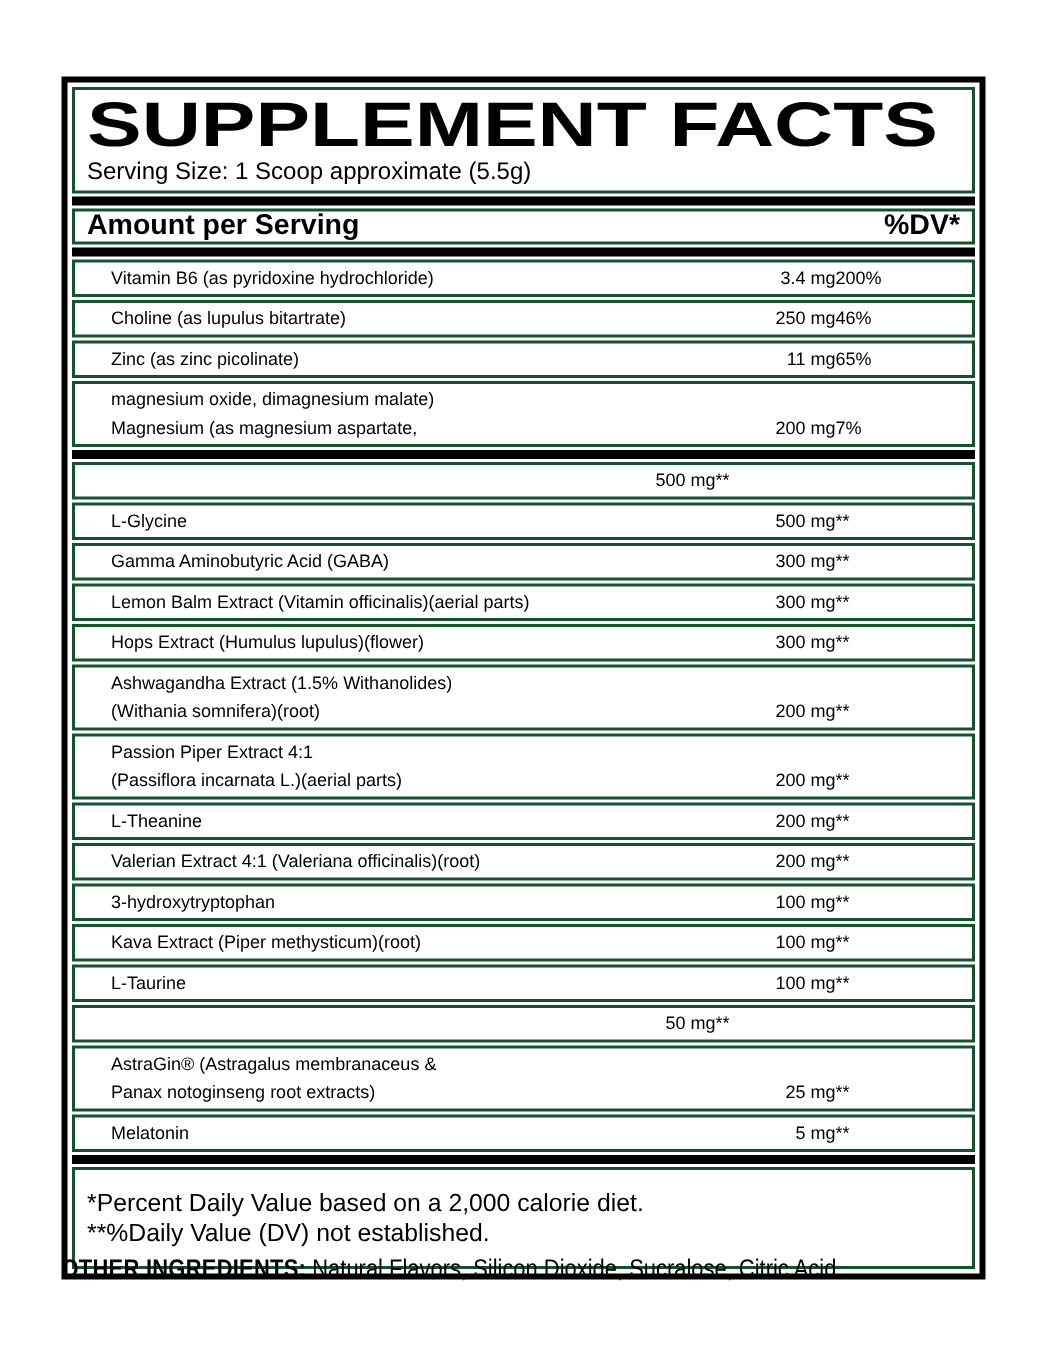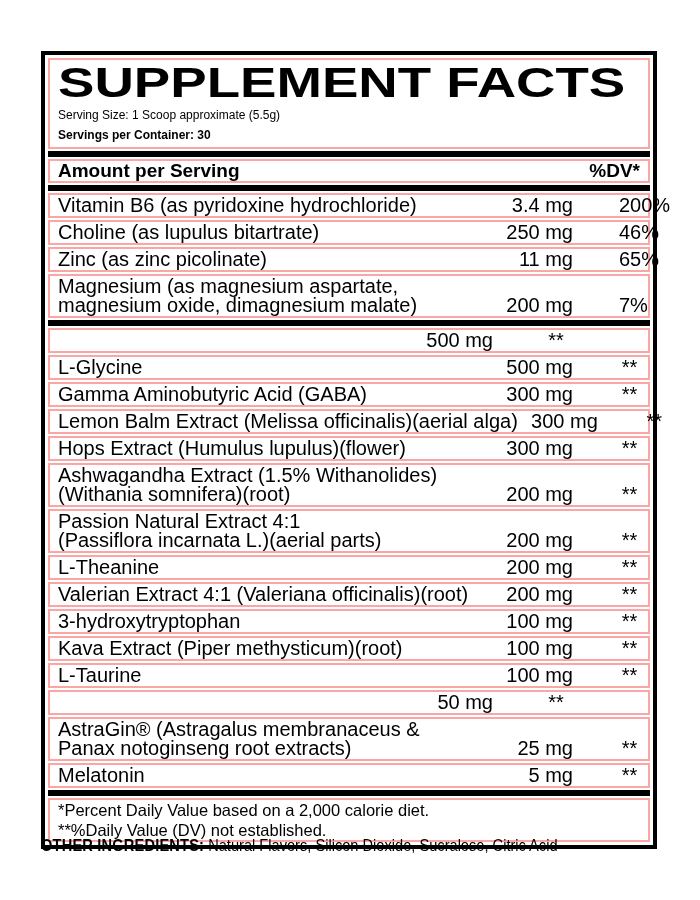--- a/index.html
+++ b/index.html
@@ -7,68 +7,67 @@
     width:700px;height:900px;background:#ffffff;
     font-family:"Liberation Sans",sans-serif;color:#000;
     position:relative;overflow:hidden;
   }
   .panel{
     position:absolute;left:41px;top:51px;width:616px;
     border:4px solid #000;background:#fff;
     padding:3px;box-sizing:border-box;
   }
   .box{
-    border:2px solid #fca5a5;background:#fff;
+    border:2px solid #14532d;background:#fff;
     margin-bottom:2px;box-sizing:border-box;
   }
   .thickbar{
     height:6px;background:#000;margin-bottom:2px;
   }
   .title-box{padding:1px 8px 2px 8px;}
   .big-title{
     font-weight:bold;font-size:42px;line-height:44px;
     white-space:nowrap;display:inline-block;
     transform:scaleX(1.30);transform-origin:0 50%;
     letter-spacing:0px;
   }
-  .serving-line{font-size:12px;line-height:20px;}
+  .serving-line{font-size:16px;line-height:20px;}
   .bold{font-weight:bold;}
   .header-row{
     display:flex;justify-content:space-between;align-items:center;
     padding:0 8px;font-weight:bold;font-size:19px;line-height:20px;height:24px;
   }
   .row{
     display:grid;grid-template-columns:1fr 80px 67px;
-    padding:0 8px;font-size:20px;line-height:19px;
+    padding:0 24px;font-size:12px;line-height:19px;
     align-items:end;
   }
   .row .cell{padding:1px 0;}
   .row .name div{white-space:nowrap;}
   .row .amount{text-align:right;}
-  .row .dv{text-align:center;margin-left:46px;}
-  .footnote-box{padding:0 8px;font-size:16.5px;line-height:20px;}
+  .row .dv{text-align:left;}
+  .footnote-box{padding:12px 8px;font-size:16.5px;line-height:20px;}
   .other-line{
     position:absolute;left:41px;top:836px;width:660px;
     font-size:17px;line-height:20px;white-space:nowrap;
     transform:scaleX(0.86);transform-origin:0 50%;
   }
   .other-line .bold{letter-spacing:0.2px;}
   section[data-section]{display:block;}
 </style>
 </head>
 <body>
 
 <div class="panel">
 
   <div class="box title-box">
     <div>
       <span class="big-title">SUPPLEMENT FACTS</span>
     </div>
     <div class="serving-line">Serving Size: 1 Scoop approximate (5.5g)</div>
-    <div class="serving-line bold">Servings per Container: 30</div>
   </div>
 
   <div class="thickbar"></div>
 
   <div class="box header-row">
     <span>Amount per Serving</span>
     <span>%DV*</span>
   </div>
 
   <div class="thickbar"></div>
@@ -90,22 +89,22 @@
       </div>
       <div class="box row">
         <div class="cell name">
           <div>Zinc (as zinc picolinate)</div>
         </div>
         <div class="cell amount">11 mg</div>
         <div class="cell dv">65%</div>
       </div>
       <div class="box row">
         <div class="cell name">
+          <div>magnesium oxide, dimagnesium malate)</div>
           <div>Magnesium (as magnesium aspartate,</div>
-          <div>magnesium oxide, dimagnesium malate)</div>
         </div>
         <div class="cell amount">200 mg</div>
         <div class="cell dv">7%</div>
       </div>
     </section>
 
   <div class="thickbar"></div>
 
   <section data-section="1">
       <div class="box row">
@@ -121,21 +120,21 @@
       </div>
       <div class="box row">
         <div class="cell name">
           <div>Gamma Aminobutyric Acid (GABA)</div>
         </div>
         <div class="cell amount">300 mg</div>
         <div class="cell dv">**</div>
       </div>
       <div class="box row">
         <div class="cell name">
-          <div>Lemon Balm Extract (Melissa officinalis)(aerial alga)</div>
+          <div>Lemon Balm Extract (Vitamin officinalis)(aerial parts)</div>
         </div>
         <div class="cell amount">300 mg</div>
         <div class="cell dv">**</div>
       </div>
       <div class="box row">
         <div class="cell name">
           <div>Hops Extract (Humulus lupulus)(flower)</div>
         </div>
         <div class="cell amount">300 mg</div>
         <div class="cell dv">**</div>
@@ -143,21 +142,21 @@
       <div class="box row">
         <div class="cell name">
           <div>Ashwagandha Extract (1.5% Withanolides)</div>
           <div>(Withania somnifera)(root)</div>
         </div>
         <div class="cell amount">200 mg</div>
         <div class="cell dv">**</div>
       </div>
       <div class="box row">
         <div class="cell name">
-          <div>Passion Natural Extract 4:1</div>
+          <div>Passion Piper Extract 4:1</div>
           <div>(Passiflora incarnata L.)(aerial parts)</div>
         </div>
         <div class="cell amount">200 mg</div>
         <div class="cell dv">**</div>
       </div>
       <div class="box row">
         <div class="cell name">
           <div>L-Theanine</div>
         </div>
         <div class="cell amount">200 mg</div>

